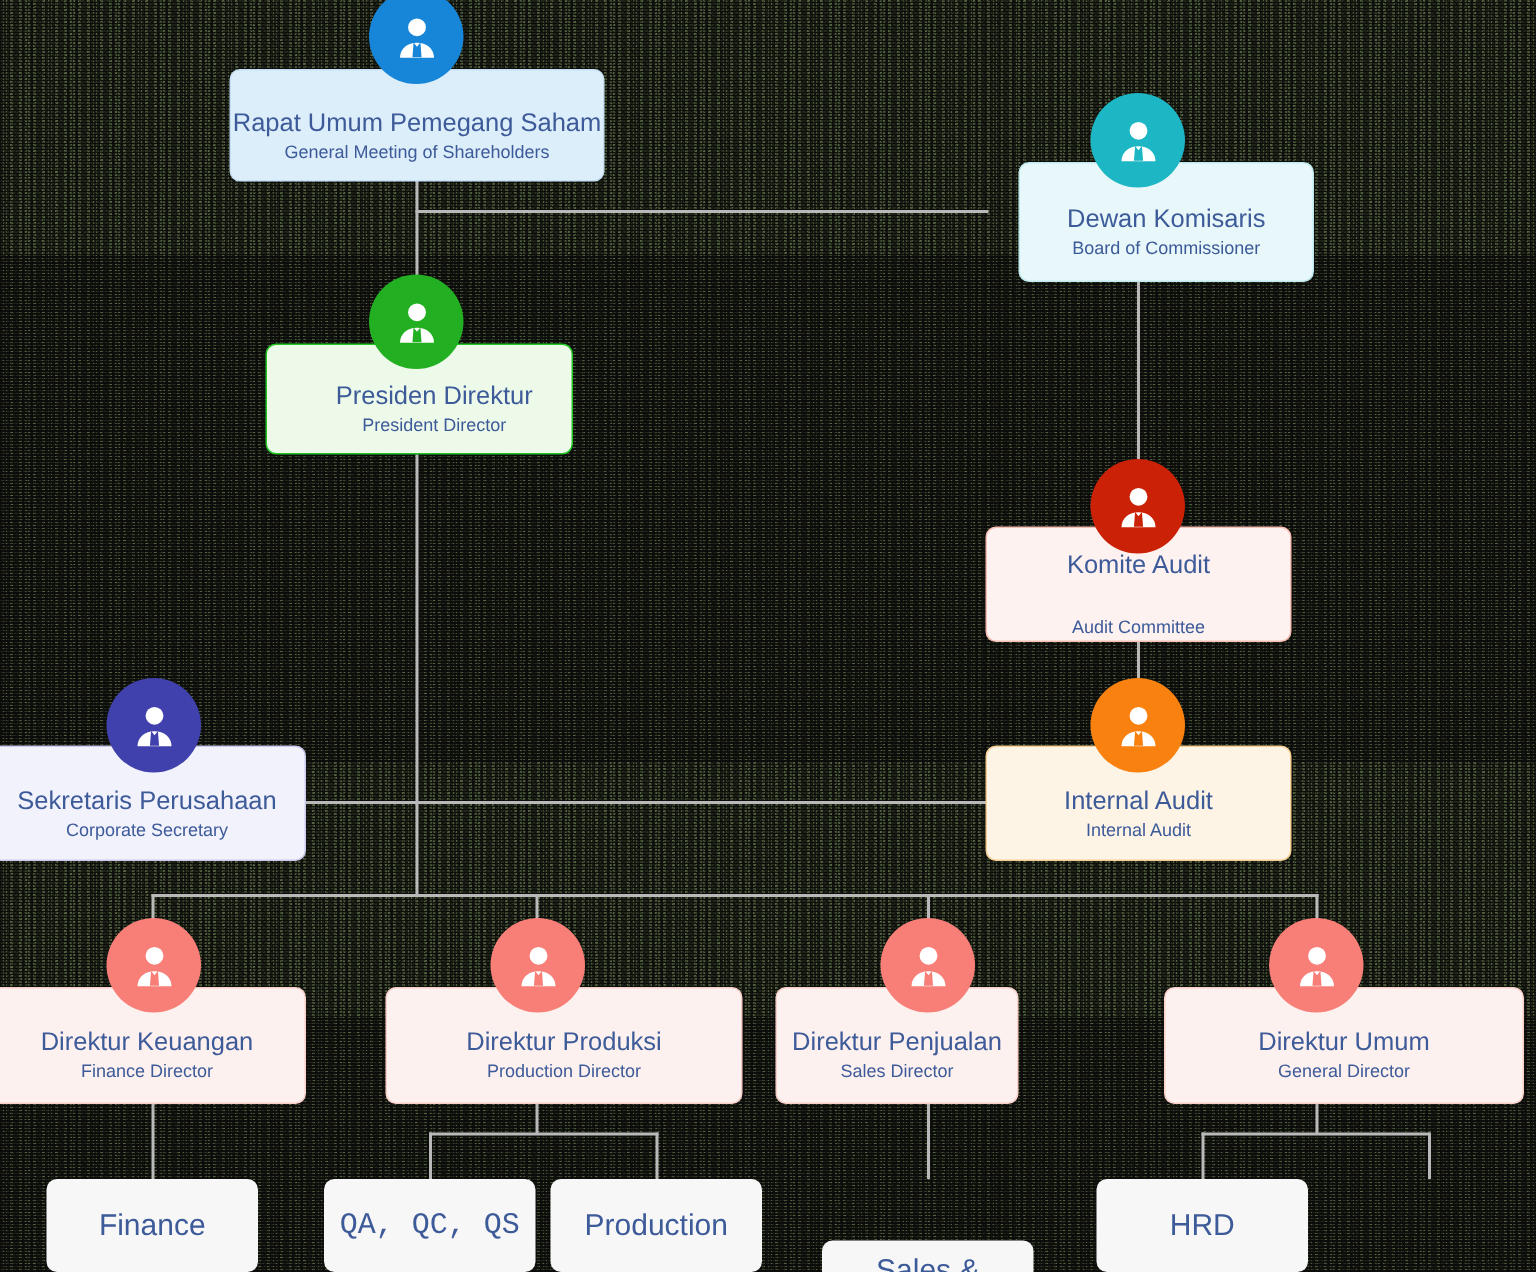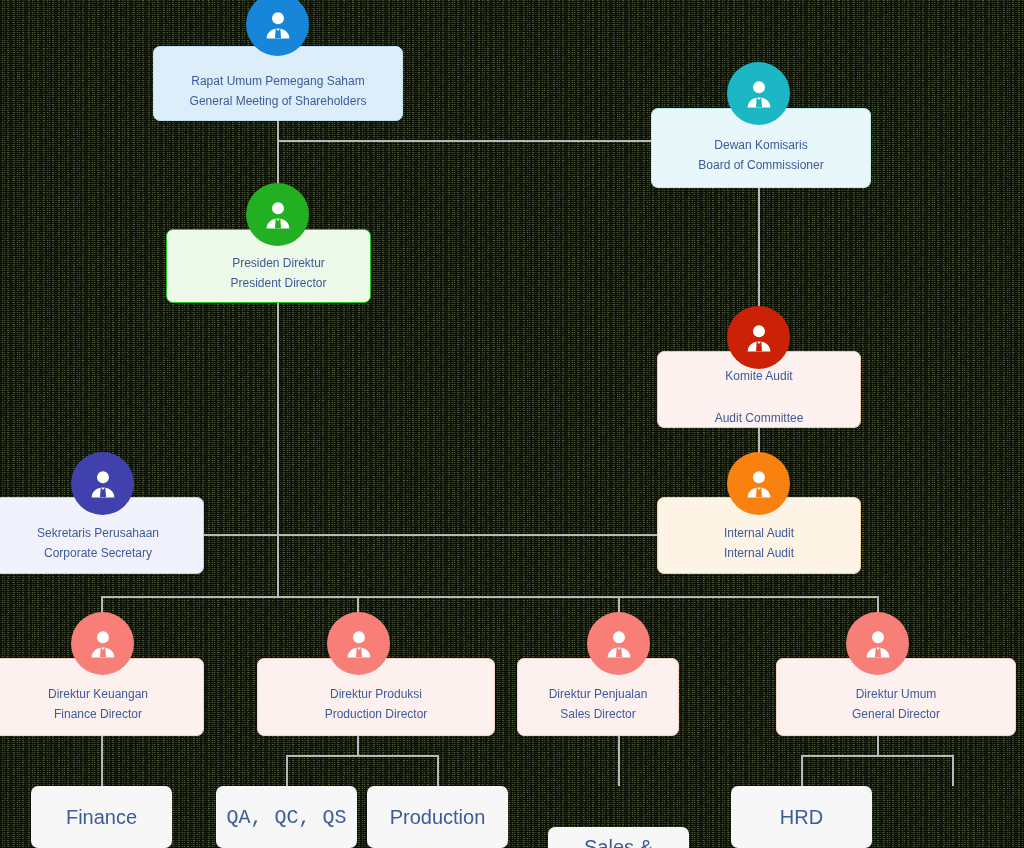--- a/index.html
+++ b/index.html
@@ -41,21 +41,21 @@
     z-index: 3;
     display: flex;
     flex-direction: column;
     align-items: center;
     justify-content: center;
     text-align: center;
     padding-top: 14px;
   }
   .node .title {
     color: #3d5a99;
-    font-size: 12px;
+    font-size: 17px;
     line-height: 19px;
     white-space: nowrap;
   }
   .node .subtitle {
     color: #3d5a99;
     font-size: 12px;
     line-height: 17px;
     margin-top: 2px;
     white-space: nowrap;
   }
@@ -131,33 +131,33 @@
     <div class="subtitle">General Meeting of Shareholders</div>
   </div>
   <div class="avatar" style="left:246px; top:-7px; width:63px; height:63px; background:#1785d8;">
     <svg width="34" height="34" viewBox="0 0 24 24" aria-hidden="true">
       <circle cx="12" cy="7.2" r="4.2" fill="#fff"></circle>
       <path d="M4 21.5c0-4.2 3.6-7 8-7s8 2.8 8 7z" fill="#fff"></path>
       <path d="M10.4 14.3 12 16.3l1.6-2 .55 7h-4.3z" fill="#1785d8"></path>
     </svg>
   </div>
 
-  <div class="node" style="left:651px; top:108px; width:220px; height:80px; background:#e8f8fa; border:1px solid #bfe9ee;">
+  <div class="node" style="left:679px; top:108px; width:197px; height:80px; background:#e8f8fa; border:1px solid #bfe9ee;">
     <div class="title">Dewan Komisaris</div>
     <div class="subtitle">Board of Commissioner</div>
   </div>
   <div class="avatar" style="left:727px; top:62px; width:63px; height:63px; background:#1cb6c4;">
     <svg width="34" height="34" viewBox="0 0 24 24" aria-hidden="true">
       <circle cx="12" cy="7.2" r="4.2" fill="#fff"></circle>
       <path d="M4 21.5c0-4.2 3.6-7 8-7s8 2.8 8 7z" fill="#fff"></path>
       <path d="M10.4 14.3 12 16.3l1.6-2 .55 7h-4.3z" fill="#1cb6c4"></path>
     </svg>
   </div>
 
-  <div class="node" style="left:166px; top:229px; width:205px; height:74px; background:#edfaea; border:1.5px solid #22c522;padding-left:20px;">
+  <div class="node" style="left:177px; top:229px; width:205px; height:74px; background:#edfaea; border:1.5px solid #22c522;padding-left:20px;">
     <div class="title">Presiden Direktur</div>
     <div class="subtitle">President Director</div>
   </div>
   <div class="avatar" style="left:246px; top:183px; width:63px; height:63px; background:#22b022;">
     <svg width="34" height="34" viewBox="0 0 24 24" aria-hidden="true">
       <circle cx="12" cy="7.2" r="4.2" fill="#fff"></circle>
       <path d="M4 21.5c0-4.2 3.6-7 8-7s8 2.8 8 7z" fill="#fff"></path>
       <path d="M10.4 14.3 12 16.3l1.6-2 .55 7h-4.3z" fill="#22b022"></path>
     </svg>
   </div>

